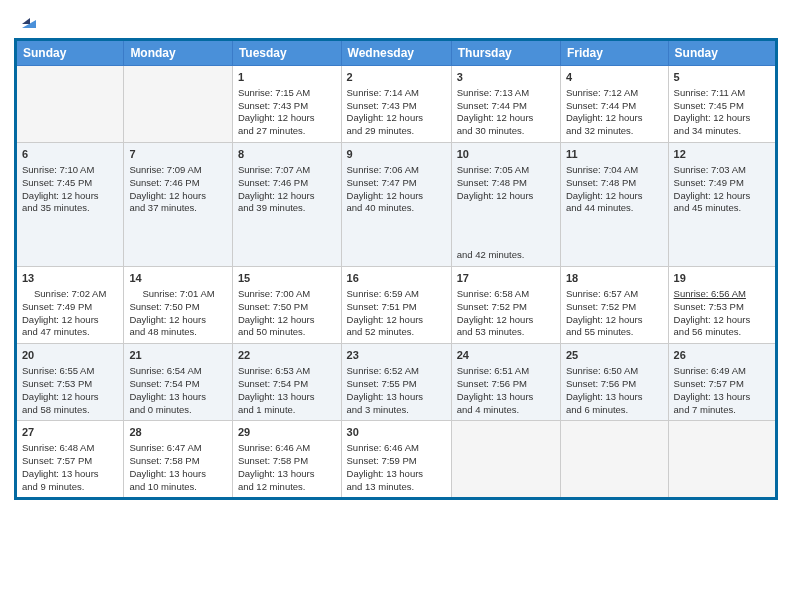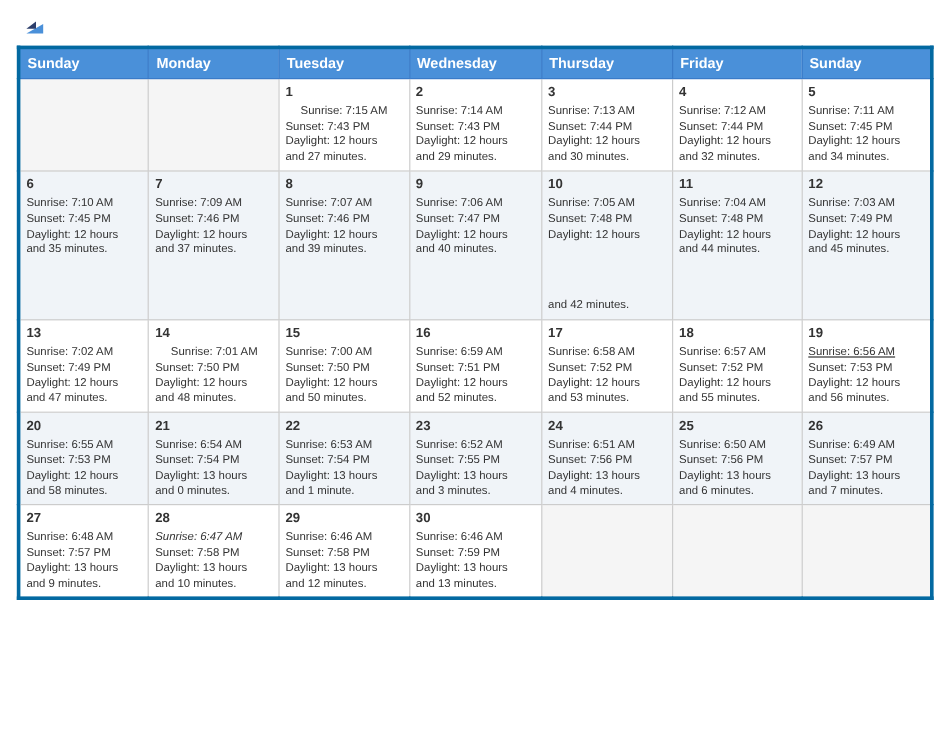--- a/index.html
+++ b/index.html
@@ -123,21 +123,21 @@
           <th>Friday</th>
           <th>Sunday</th>
         </tr>
     </thead>
     <tbody id="calendar-body">
     <tr>
           <td class="empty"></td>
           <td class="empty"></td>
           <td>
             <span class="day-num">1</span>
-            <span style="display: block; text-align: center;">Sunrise: 7:15 AM</span>
+            <span style="display: block;">Sunrise: 7:15 AM</span>
             <span style="display: block;">Sunset: 7:43 PM</span>
             <span style="display: block;">Daylight: 12 hours</span>
             <span style="display: block;">and 27 minutes.</span>
           </td>
           <td>
             <span class="day-num">2</span>
             <span style="display: block;">Sunrise: 7:14 AM</span>
             <span style="display: block;">Sunset: 7:43 PM</span>
             <span style="display: block;">Daylight: 12 hours</span>
             <span style="display: block;">and 29 minutes.</span>
@@ -211,21 +211,21 @@
             <span class="day-num">12</span>
             <span style="display: block;">Sunrise: 7:03 AM</span>
             <span style="display: block;">Sunset: 7:49 PM</span>
             <span style="display: block;">Daylight: 12 hours</span>
             <span style="display: block;">and 45 minutes.</span>
           </td>
         </tr>
         <tr>
           <td>
             <span class="day-num">13</span>
-            <span style="display: block;">Sunrise: 7:02 AM</span>
+            <span style="display: block; text-align: center;">Sunrise: 7:02 AM</span>
             <span style="display: block;">Sunset: 7:49 PM</span>
             <span style="display: block;">Daylight: 12 hours</span>
             <span style="display: block;">and 47 minutes.</span>
           </td>
           <td>
             <span class="day-num">14</span>
             <span style="display: block; margin-left: 13px;">Sunrise: 7:01 AM</span>
             <span style="display: block;">Sunset: 7:50 PM</span>
             <span style="display: block;">Daylight: 12 hours</span>
             <span style="display: block;">and 48 minutes.</span>
@@ -320,21 +320,21 @@
         <tr>
           <td>
             <span class="day-num">27</span>
             <span style="display: block;">Sunrise: 6:48 AM</span>
             <span style="display: block;">Sunset: 7:57 PM</span>
             <span style="display: block;">Daylight: 13 hours</span>
             <span style="display: block;">and 9 minutes.</span>
           </td>
           <td>
             <span class="day-num">28</span>
-            <span style="display: block; font-style: italic;">Sunrise: 6:47 AM</span>
+            <span style="display: block;">Sunrise: 6:47 AM</span>
             <span style="display: block;">Sunset: 7:58 PM</span>
             <span style="display: block;">Daylight: 13 hours</span>
             <span style="display: block;">and 10 minutes.</span>
           </td>
           <td>
             <span class="day-num">29</span>
             <span style="display: block;">Sunrise: 6:46 AM</span>
             <span style="display: block;">Sunset: 7:58 PM</span>
             <span style="display: block;">Daylight: 13 hours</span>
             <span style="display: block;">and 12 minutes.</span>

